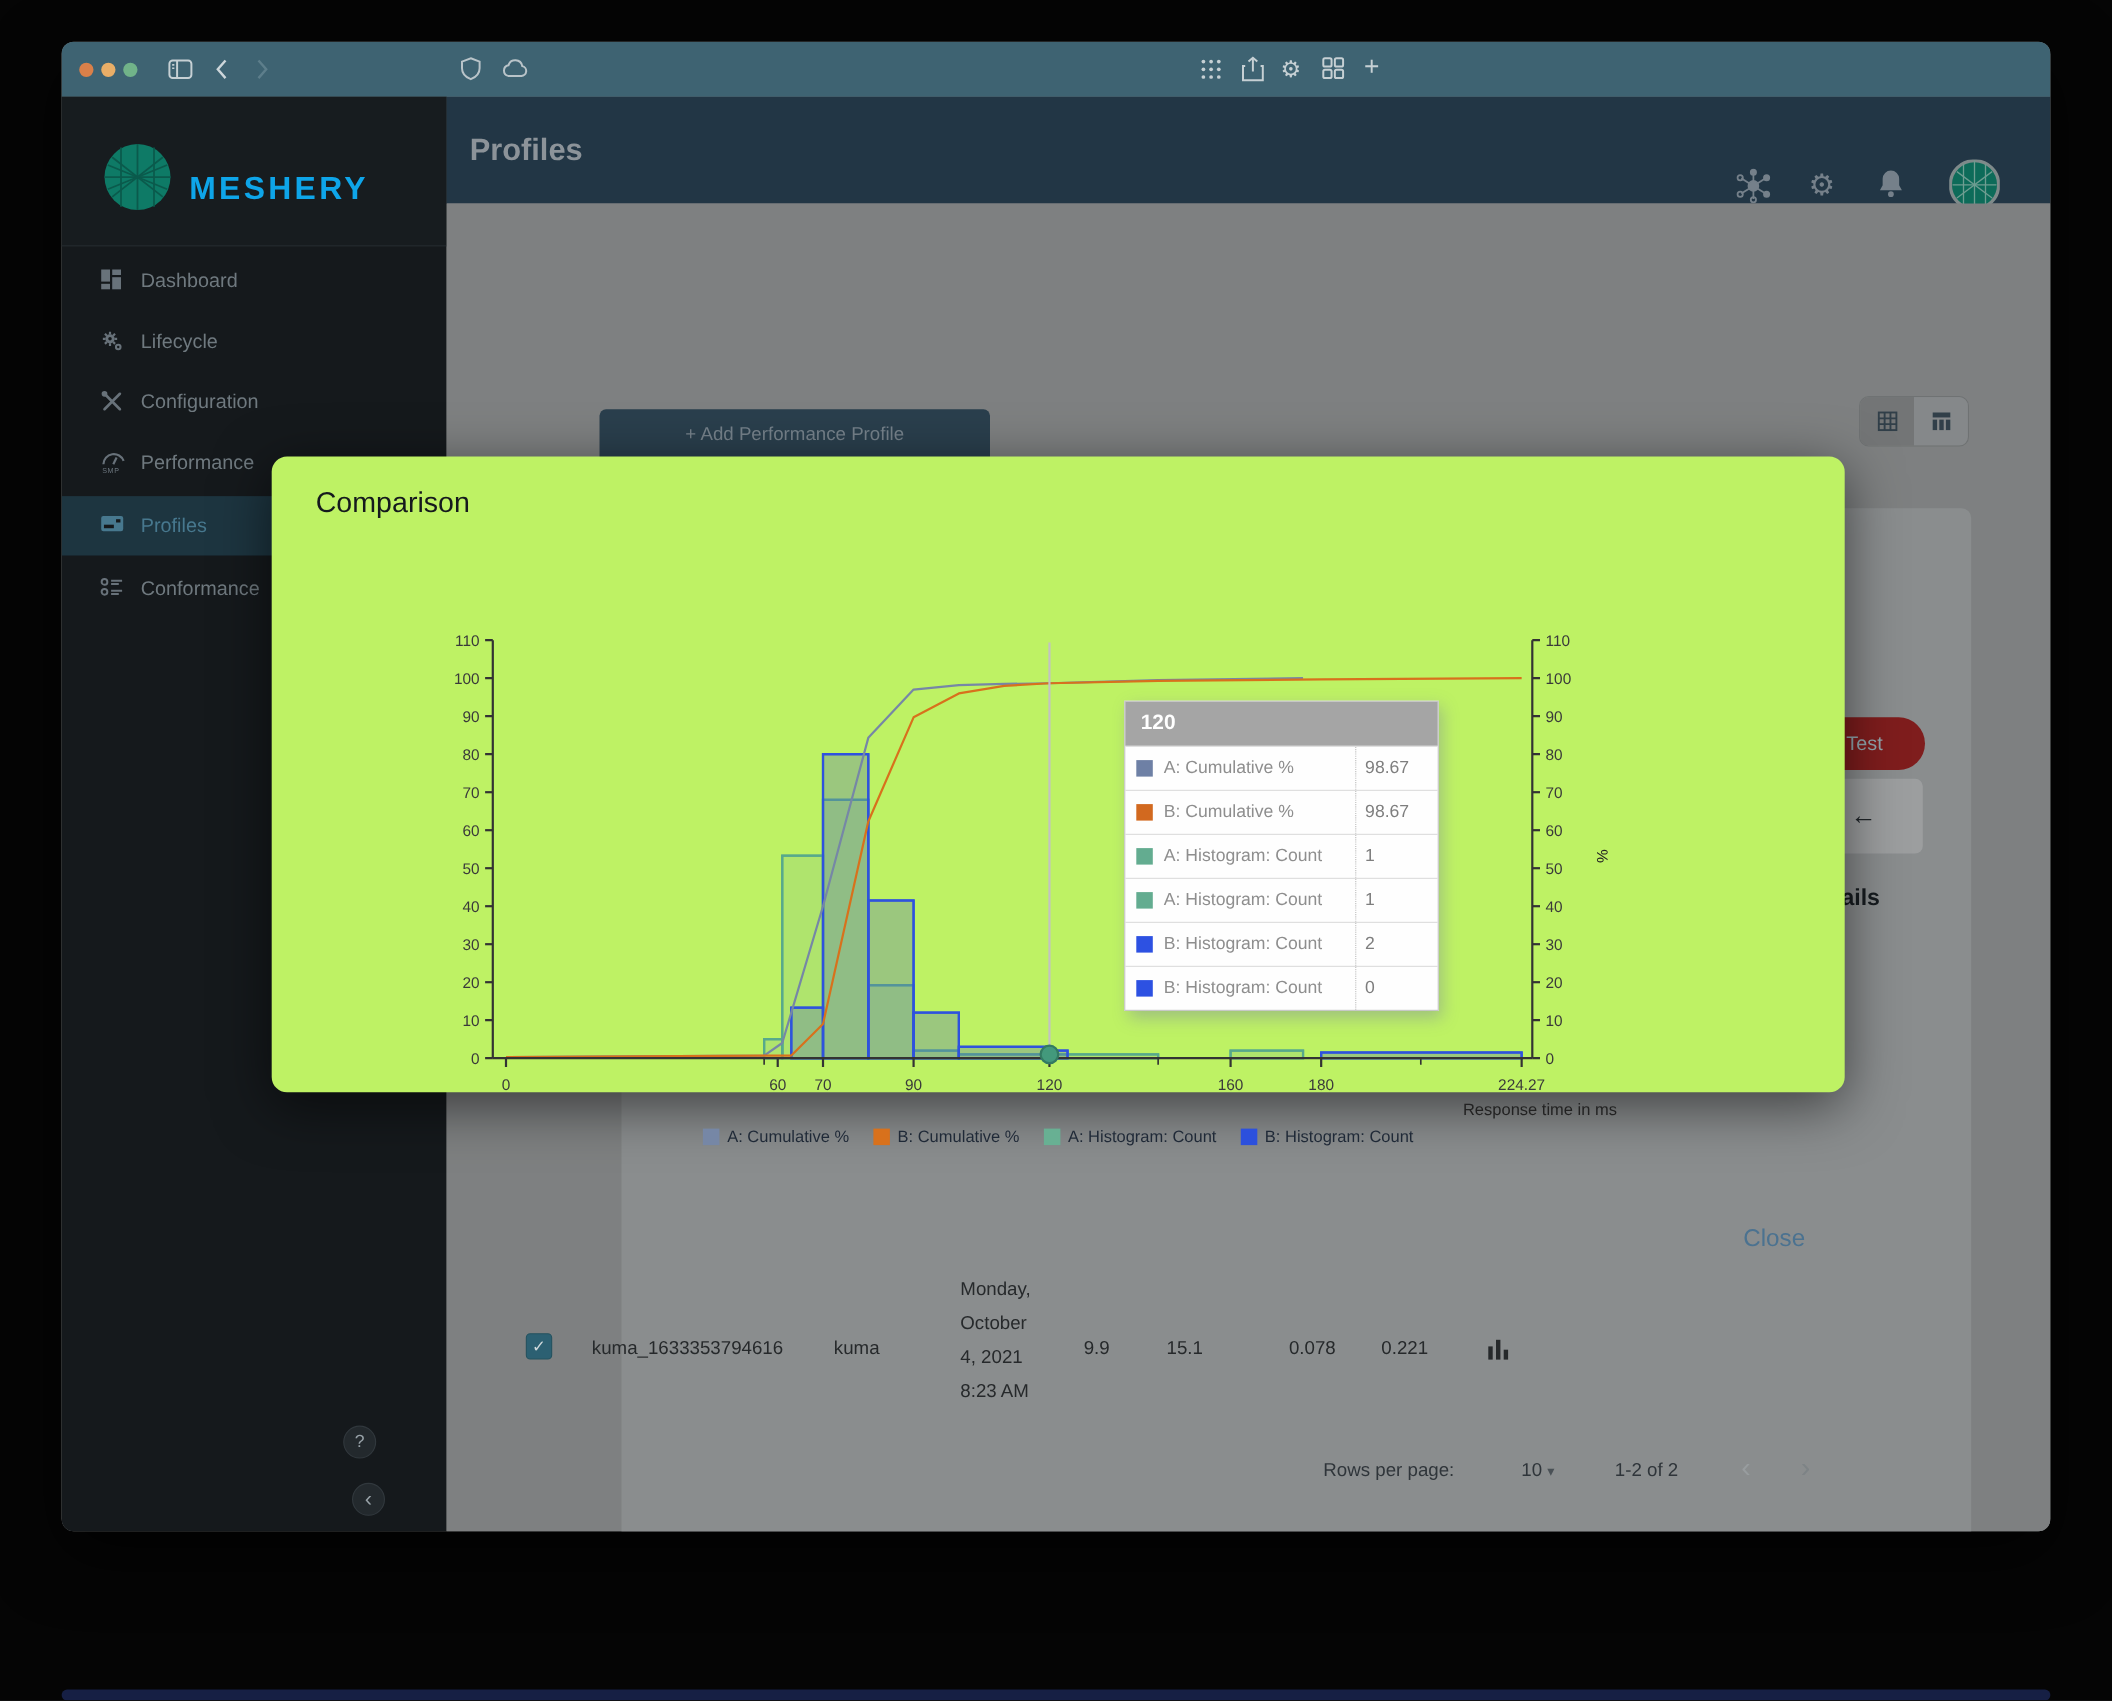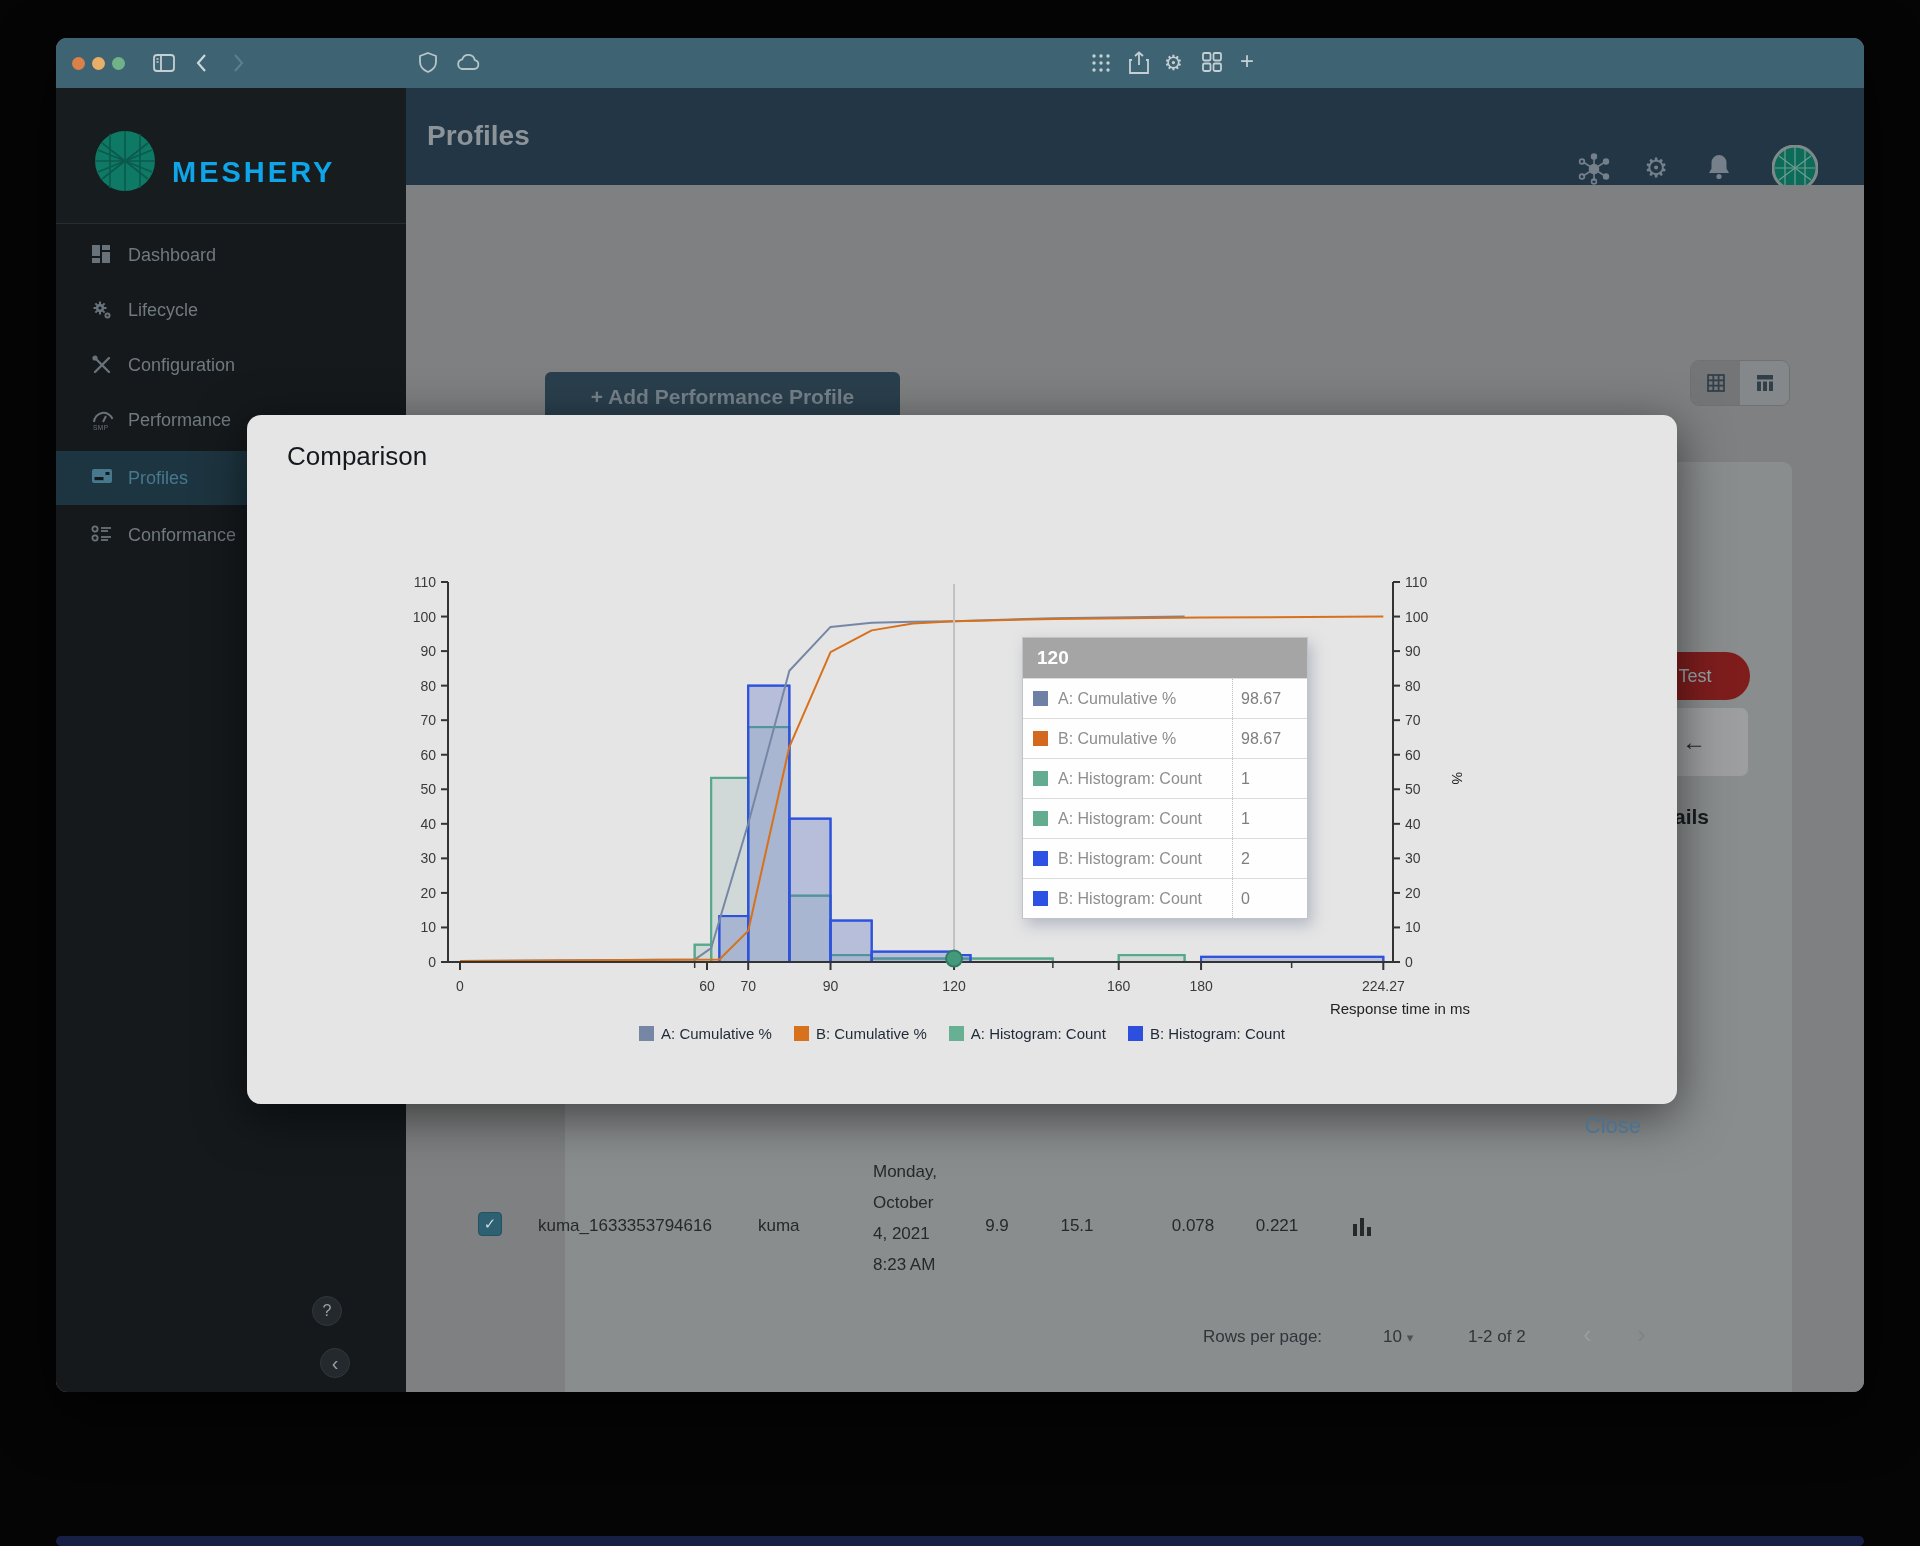--- a/index.html
+++ b/index.html
@@ -22,37 +22,37 @@
   .navitem{left:0;width:350px;height:54px;display:flex;align-items:center;color:#6f797f;font-size:18px;}
   .navitem .nicon{width:24px;height:24px;margin-left:34px;margin-right:14px;flex:0 0 auto;color:#68727a;}
   .navitem.active{background:#1d3540;color:#47788e;}
   .navitem.active .nicon{color:#47788e;}
   
   #header{left:350px;top:50px;width:1458px;height:97px;background:#223645;}
   #page-title{left:21px;top:32px;font-size:28px;font-weight:bold;color:#8c9399;}
   .hicon{color:#75808a;}
   
   #content{left:350px;top:147px;width:1458px;height:1257px;background:#7e8081;overflow:hidden;}
-  #add-btn{left:139px;top:187px;width:355px;height:60px;background:#2a3f4d;border-radius:6px;color:#76828b;font-size:21px;display:flex;align-items:flex-start;justify-content:center;padding-top:13px;box-sizing:border-box;border:none;font-weight:bold;}
+  #add-btn{left:139px;top:187px;width:355px;height:60px;background:#2a3f4d;border-radius:6px;color:#76828b;font-size:17px;display:flex;align-items:flex-start;justify-content:center;padding-top:13px;box-sizing:border-box;border:none;}
   #viewtoggle{left:1284px;top:175px;width:98px;height:44px;border:1px solid #6f7273;border-radius:9px;display:flex;overflow:hidden;}
   .seg{width:49px;height:44px;display:flex;align-items:center;justify-content:center;color:#313f49;}
   .seg.on{background:#737576;}
   .seg.off{background:#85888a;}
   #tablecard{left:159px;top:277px;width:1227px;height:1095px;background:#8a8d8e;border-radius:9px;}
   #test-btn{left:1234px;top:467px;width:110px;height:48px;background:#7f1d1d;border-radius:24px;color:#93a7ae;font-size:18px;display:flex;align-items:center;justify-content:center;border:none;}
   #arrowcard{left:1242px;top:523px;width:100px;height:68px;background:#9c9e9f;border-radius:7px;color:#1f2428;font-size:24px;display:flex;align-items:center;padding-left:34px;box-sizing:border-box;}
   #details-partial{left:1268px;top:620px;font-size:21px;font-weight:bold;color:#171c20;}
   .cell{color:#26292b;font-size:17px;top:1031px;}
   #rowcheck{left:72px;top:1027px;width:24px;height:24px;background:#2c6072;border-radius:4px;color:#cfd8db;font-size:15px;display:flex;align-items:center;justify-content:center;border:1px solid #24525f;box-sizing:border-box;}
   #datecell{left:467px;top:971px;line-height:31px;color:#26292b;font-size:17px;}
   .pag{top:1142px;color:#2f353a;font-size:17px;}
   .pagchev{top:1134px;font-size:26px;color:#7d8386;}
   #floating-help,#floating-collapse{width:30px;height:30px;border-radius:50%;background:#23292d;color:#98a2a8;display:flex;align-items:center;justify-content:center;font-size:16px;border:1px solid #31383d;box-sizing:border-box;}
   
-  #modal{left:191px;top:377px;width:1430px;height:689px;background:#e5e5e5;border-radius:14px;box-shadow:0 12px 50px rgba(0,0,0,.55);}
+  #modal{left:191px;top:377px;width:1430px;height:578px;background:#bef264;border-radius:14px;box-shadow:0 12px 50px rgba(0,0,0,.55);}
   #modal-title{left:40px;top:26px;font-size:26px;color:#15191d;}
   #legend{left:0;top:601px;width:1430px;height:34px;display:flex;align-items:center;justify-content:center;gap:22px;}
   .lgitem{display:flex;align-items:center;gap:7px;font-size:15px;color:#1f2937;cursor:pointer;}
   .lgswatch{width:15px;height:15px;display:inline-block;}
   #close-btn{right:26px;top:690px;position:absolute;color:#4b7290;font-size:22px;background:none;border:none;padding:8px 10px;}
   
   #tooltip{left:775px;top:222px;width:284px;background:#fefefe;border:1px solid #c3c3c3;box-shadow:4px 6px 14px rgba(120,130,160,.45);}
   #tooltip-header{height:40px;background:#a5a5a5;color:#ffffff;font-size:19px;font-weight:bold;display:flex;align-items:center;padding-left:14px;}
   .tiprow{height:39px;display:flex;align-items:center;border-top:1px solid #dcdcdc;font-size:16px;color:#8e8e8e;}
   .tipswatch{width:15px;height:15px;margin:0 10px 0 10px;flex:0 0 auto;}

